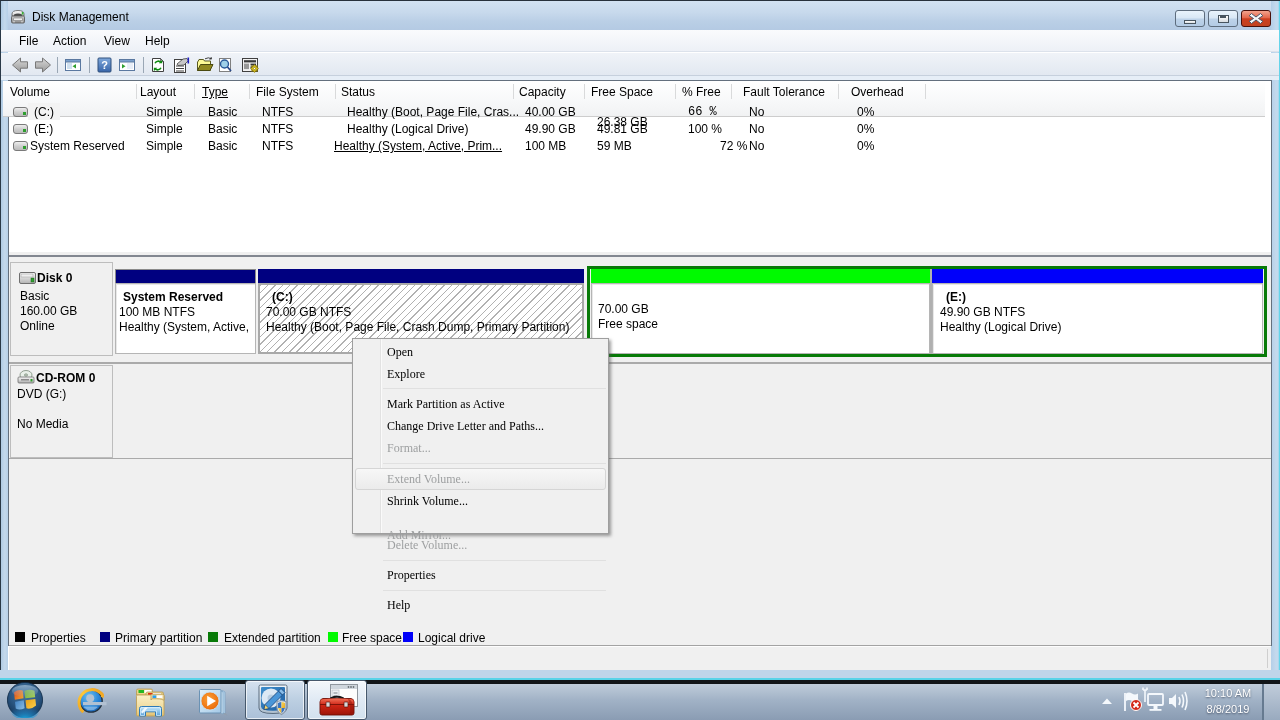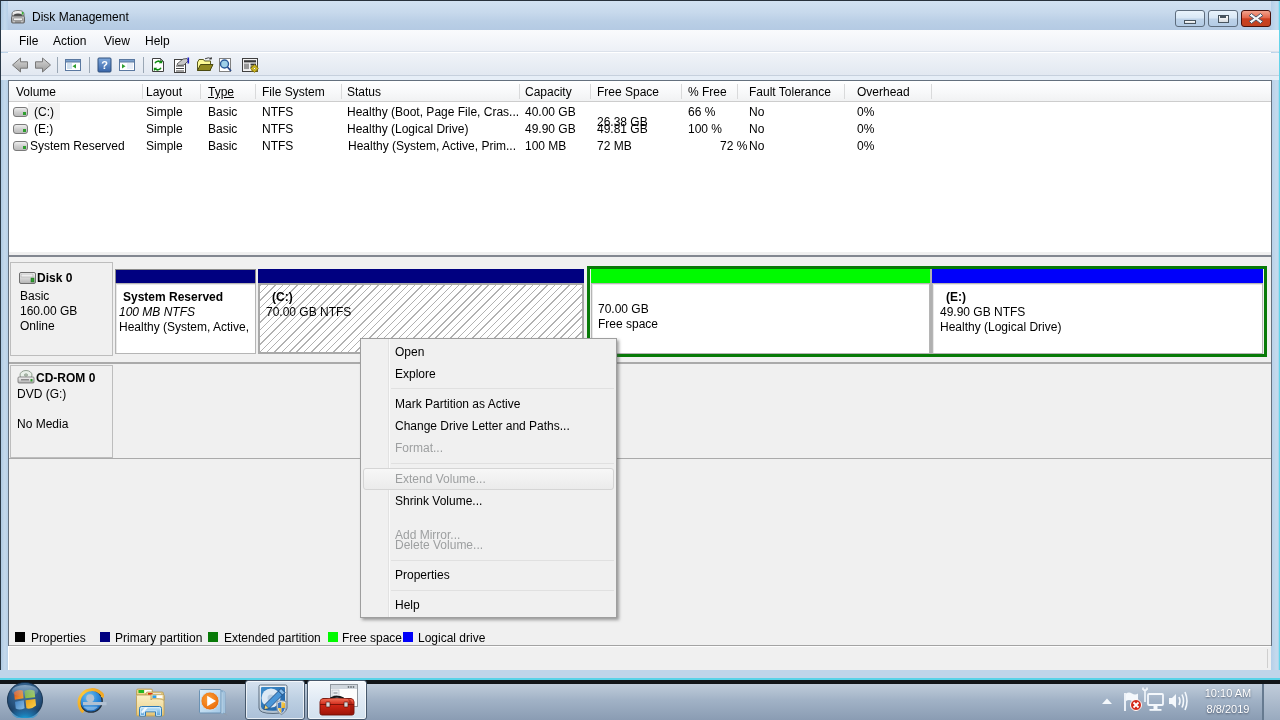--- a/index.html
+++ b/index.html
@@ -30,21 +30,21 @@
 
 #menubar { left:1px; top:30px; width:1278px; height:22px; background:linear-gradient(180deg,#fafbfd,#edf0f6); border-bottom:1px solid #dce2eb; }
 .menuItem { position:absolute; top:4px; font-size:12px; color:#000; }
 
 
 #toolbar { left:1px; top:53px; width:1278px; height:23px; background:linear-gradient(180deg,#f0f3f8,#e2e8f1); border-bottom:1px solid #c6d0dd; }
 
 
 #pane { left:8px; top:80px; width:1264px; height:566px; border:1px solid #64707e; background:#f0f0f0; }
 #listArea { left:9px; top:81px; width:1262px; height:171px; background:#fff; }
-#lvHeader { left:9px; top:81px; width:1262px; height:21px; background:linear-gradient(180deg,#ffffff,#f7f8f9 60%,#f1f2f3); border-bottom:1px solid #cdcdcd; }
+#lvHeader { left:3px; top:81px; width:1262px; height:36px; background:linear-gradient(180deg,#ffffff,#f7f8f9 60%,#f1f2f3); border-bottom:1px solid #cdcdcd; }
 .hsep { position:absolute; top:3px; width:1px; height:15px; background:#d9dadb; }
 .hdrTxt { position:absolute; top:4px; font-size:12px; color:#000; }
 .rowTxt { position:absolute; font-size:12px; color:#000; }
 
 
 #split { left:9px; top:255px; width:1262px; height:2px; background:#828790; }
 
 
 .labelBox { border:1px solid #bdbdbd; background:#f0f0f0; }
 .bold { font-weight:bold; }
@@ -60,21 +60,21 @@
 
 
 .lsq { position:absolute; top:632px; width:10px; height:10px; }
 .ltxt { position:absolute; top:631px; font-size:12px; color:#000; }
 
 
 #statSep { left:9px; top:645px; width:1262px; height:1px; background:#a3a3a3; }
 #statbar { left:9px; top:646px; width:1262px; height:24px; background:#f0f0f0; border-top:1px solid #fdfdfd; }
 
 
-#cmenu { left:360px; top:338px; width:257px; height:280px; background:#f0f0f0; border:1px solid #9e9e9e; box-shadow:2px 2px 3px rgba(80,80,80,0.55); }
+#cmenu { left:352px; top:338px; width:257px; height:196px; background:#f0f0f0; border:1px solid #9e9e9e; box-shadow:2px 2px 3px rgba(80,80,80,0.55);font-family:Liberation Serif, serif; }
 #cmenuGutter { position:absolute; left:0; top:0; width:28px; height:100%; background:#f0f0f0; border-right:1px solid #e2e2e2; box-shadow:1px 0 0 #fafafa; }
 .mi { position:absolute; left:34px; font-size:12px; color:#000; white-space:nowrap; }
 .mid { color:#9d9fa0;text-align:center; }
 .msep { position:absolute; left:30px; right:2px; height:1px; background:#e0e0e0; }
 #mihl { position:absolute; left:2px; top:129px; width:251px; height:22px; border:1px solid #d5d5d5; border-radius:3px;
   background:linear-gradient(180deg,#f7f7f7,#ebebeb); }
 
 
 #tbCyan { left:0; top:678px; width:1280px; height:2px; background:#59d3e8; }
 #tbBlack { left:0; top:680px; width:1280px; height:4px; background:#111518; }
@@ -241,21 +241,21 @@
   <rect x="10" y="5" width="3" height="3" fill="#2e9e2e"></rect>
 </svg>
 <div class="abs" style="left:28px; top:103px; width:32px; height:17px; background:#f3f3f3;"></div>
 <div class="rowTxt" style="left:34px; top:105px;">(C:)</div>
 <div class="rowTxt" style="left:146px; top:105px;">Simple</div>
 <div class="rowTxt" style="left:208px; top:105px;">Basic</div>
 <div class="rowTxt" style="left:262px; top:105px;">NTFS</div>
 <div class="rowTxt" style="left:347px; top:105px;">Healthy (Boot, Page File, Cras...</div>
 <div class="rowTxt" style="left:525px; top:105px;">40.00 GB</div>
 <div class="rowTxt" style="left:597px; top:115px;">26.38 GB</div>
-<div class="rowTxt" style="left:688px; top:105px;">66 %</div>
+<div class="rowTxt" style="left:688px; top:105px;font-family:Liberation Mono, monospace;">66 %</div>
 <div class="rowTxt" style="left:749px; top:105px;">No</div>
 <div class="rowTxt" style="left:857px; top:105px;">0%</div>
 <svg class="abs" style="left:13px; top:124px;" width="15" height="10" viewBox="0 0 15 10">
   <rect x="0.5" y="0.5" width="14" height="9" rx="2.5" fill="url(#dg2)" stroke="#7a7a7a"></rect>
   <defs>
       <linearGradient id="dg2" x1="0" y1="0" x2="0" y2="1">
         <stop offset="0" stop-color="#f2f2f2"></stop>
         <stop offset="0.5" stop-color="#cfcfcf"></stop>
         <stop offset="1" stop-color="#b9b9b9"></stop>
       </linearGradient>
@@ -280,23 +280,23 @@
         <stop offset="0.5" stop-color="#cfcfcf"></stop>
         <stop offset="1" stop-color="#b9b9b9"></stop>
       </linearGradient>
     </defs>
   <rect x="10" y="5" width="3" height="3" fill="#2e9e2e"></rect>
 </svg>
 <div class="rowTxt" style="left:30px; top:139px;">System Reserved</div>
 <div class="rowTxt" style="left:146px; top:139px;">Simple</div>
 <div class="rowTxt" style="left:208px; top:139px;">Basic</div>
 <div class="rowTxt" style="left:262px; top:139px;">NTFS</div>
-<div class="rowTxt" style="left:348px; top:139px;">Healthy (System, Active, Prim...</div>
+<div class="rowTxt" style="left:334px; top:139px;text-decoration:underline;">Healthy (System, Active, Prim...</div>
 <div class="rowTxt" style="left:525px; top:139px;">100 MB</div>
-<div class="rowTxt" style="left:597px; top:139px;">72 MB</div>
+<div class="rowTxt" style="left:597px; top:139px;">59 MB</div>
 <div class="rowTxt" style="left:720px; top:139px;">72 %</div>
 <div class="rowTxt" style="left:749px; top:139px;">No</div>
 <div class="rowTxt" style="left:857px; top:139px;">0%</div>
 
 <div class="abs" id="split"></div>
 
 <div class="abs labelBox" style="left:10px; top:262px; width:103px; height:94px;"></div>
 <svg class="abs" style="left:19px; top:272px;" width="17" height="12" viewBox="0 0 17 12">
   <rect x="0.5" y="0.5" width="16" height="11" rx="1.5" fill="url(#hd1)" stroke="#6f6f6f"></rect>
   <defs>
@@ -311,29 +311,30 @@
 </svg>
 <div class="ptxt bold" style="left:37px; top:271px;">Disk 0</div>
 <div class="ptxt" style="left:20px; top:289px;">Basic</div>
 <div class="ptxt" style="left:20px; top:304px;">160.00 GB</div>
 <div class="ptxt" style="left:20px; top:319px;">Online</div>
 
 <div class="abs" style="left:115px; top:269px; width:141px; height:85px;">
   <div class="strip" style="background:#000080; border:1px solid #8a8a8a; border-bottom:none;"></div>
   <div class="pbody"></div>
   <div class="ptxt bold" style="left:8px; top:21px;">System Reserved</div>
-  <div class="ptxt" style="left:4px; top:36px;font-style:italic;">100 MB NTFS</div>
+  <div class="ptxt" style="left:4px; top:36px;">100 MB NTFS</div>
   <div class="ptxt" style="left:4px; top:51px;">Healthy (System, Active,</div>
 </div>
 
 <div class="abs" style="left:258px; top:269px; width:326px; height:85px;">
   <div class="strip" style="background:#000080;"></div>
   <div class="pbody" id="cbody" style="box-shadow:none;"></div>
   <div class="ptxt bold" style="left:14px; top:21px;">(C:)</div>
   <div class="ptxt" style="left:8px; top:36px;">70.00 GB NTFS</div>
+  <div class="ptxt" style="left:8px; top:51px;">Healthy (Boot, Page File, Crash Dump, Primary Partition)</div>
 </div>
 
 <div class="abs" style="left:587px; top:266px; width:680px; height:91px; border:3px solid #087a08;"></div>
 
 <div class="abs" style="left:591px; top:269px; width:339px; height:85px;">
   <div class="strip" style="background:#00fa00;"></div>
   <div class="pbody"></div>
   <div class="ptxt" style="left:7px; top:33px;">70.00 GB</div>
   <div class="ptxt" style="left:7px; top:48px;">Free space</div>
 </div>

